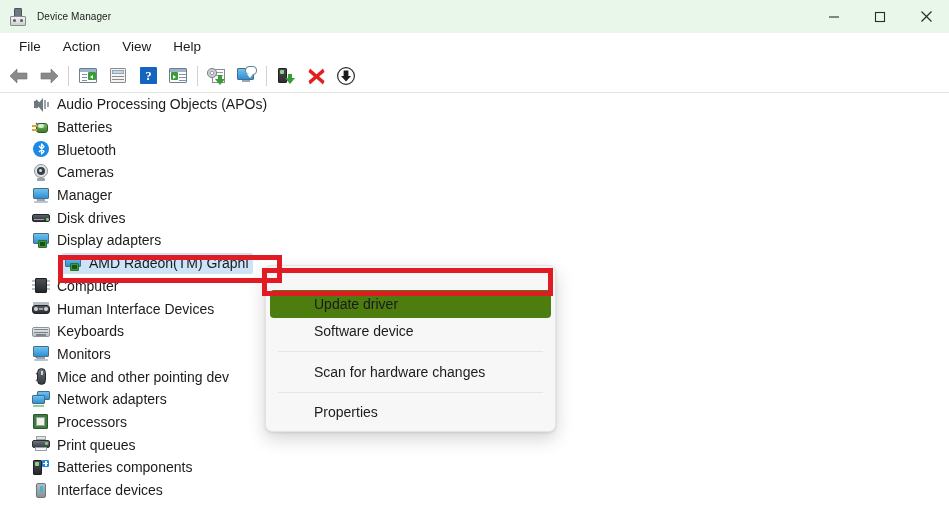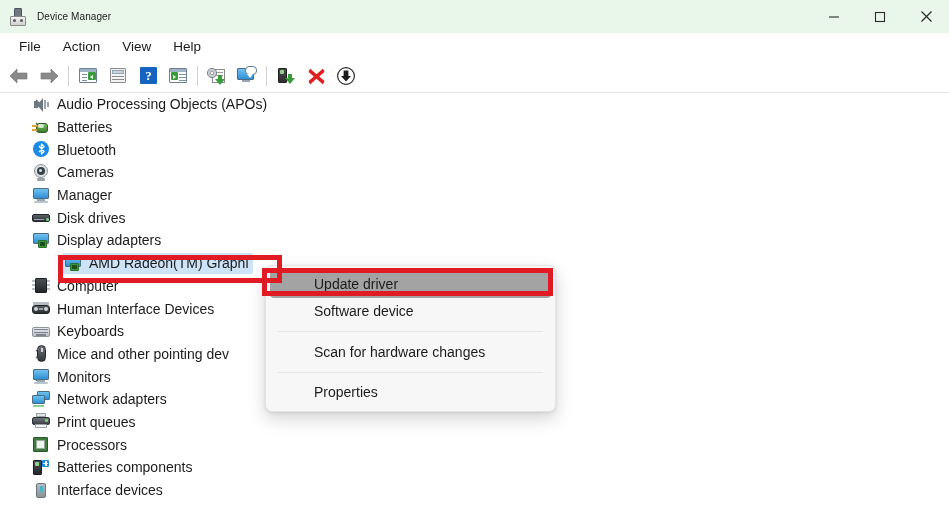--- a/index.html
+++ b/index.html
@@ -211,21 +211,21 @@
     height: 27.5px;
     display: flex;
     align-items: center;
     padding-left: 44px;
     font-size: 14px;
     color: #1b1b1b;
     margin: 0 4px;
     border-radius: 4px;
     white-space: nowrap;
   }
-  .ctxitem.hover { background: #a3a3a3; }
+  .ctxitem.hover { background: #4d7c0f; margin-top: 20px; }
   .ctxsep {
     height: 1px;
     background: #e6e6e6;
     margin: 6px 12px 6px 12px;
   }
 
   
   .annot {
     position: absolute;
     border: 5px solid #e01b24;
@@ -572,88 +572,88 @@
     </div>
 
     <div class="row">
       <span class="chev">
         <svg width="8" height="10" viewBox="0 0 8 10">
             <path d="M2 1 L6 5 L2 9" fill="none" stroke="#6b6b6b" stroke-width="1.3"></path>
           </svg>
       </span>
       <span class="sel-wrap">
         <span class="row-ico">
-          <span style="position:absolute;left:5px;top:0px;width:9px;height:17px;background:linear-gradient(#6c7278,#33383c);border:1px solid #23272a;border-radius:5px;"></span>
-          <span style="position:absolute;left:9px;top:3px;width:1.5px;height:4px;background:#cfd4d8;"></span>
-        </span>
-        <span class="row-label">Mice and other pointing dev</span>
-      </span>
-    </div>
-
-    <div class="row">
-      <span class="chev">
-        <svg width="8" height="10" viewBox="0 0 8 10">
-            <path d="M2 1 L6 5 L2 9" fill="none" stroke="#6b6b6b" stroke-width="1.3"></path>
-          </svg>
-      </span>
-      <span class="sel-wrap">
-        <span class="row-ico">
           <span class="mon"></span>
             <span class="mon-base"></span>
             <span class="mon-foot"></span>
         </span>
         <span class="row-label">Monitors</span>
       </span>
     </div>
 
     <div class="row">
       <span class="chev">
         <svg width="8" height="10" viewBox="0 0 8 10">
             <path d="M2 1 L6 5 L2 9" fill="none" stroke="#6b6b6b" stroke-width="1.3"></path>
           </svg>
       </span>
       <span class="sel-wrap">
         <span class="row-ico">
+          <span style="position:absolute;left:5px;top:0px;width:9px;height:17px;background:linear-gradient(#6c7278,#33383c);border:1px solid #23272a;border-radius:5px;"></span>
+          <span style="position:absolute;left:9px;top:3px;width:1.5px;height:4px;background:#cfd4d8;"></span>
+        </span>
+        <span class="row-label">Mice and other pointing dev</span>
+      </span>
+    </div>
+
+    <div class="row">
+      <span class="chev">
+        <svg width="8" height="10" viewBox="0 0 8 10">
+            <path d="M2 1 L6 5 L2 9" fill="none" stroke="#6b6b6b" stroke-width="1.3"></path>
+          </svg>
+      </span>
+      <span class="sel-wrap">
+        <span class="row-ico">
           <span style="position:absolute;left:5px;top:0px;width:13px;height:9px;background:linear-gradient(#6fc2ef,#2f8fd6);border:1px solid #4a6d85;border-radius:1px;"></span>
           <span style="position:absolute;left:0px;top:4px;width:13px;height:9px;background:linear-gradient(#6fc2ef,#2f8fd6);border:1px solid #4a6d85;border-radius:1px;"></span>
           <span style="position:absolute;left:1px;top:14px;width:11px;height:2px;background:#8fd18f;"></span>
         </span>
         <span class="row-label">Network adapters</span>
+      </span>
+    </div>
+
+    <div class="row">
+      <span class="chev">
+        <svg width="8" height="10" viewBox="0 0 8 10">
+            <path d="M2 1 L6 5 L2 9" fill="none" stroke="#6b6b6b" stroke-width="1.3"></path>
+          </svg>
+      </span>
+      <span class="sel-wrap">
+        <span class="row-ico">
+          <span style="position:absolute;left:1px;top:1px;width:15px;height:15px;background:#3f7a3f;border:1px solid #2b552b;border-radius:1px;"></span>
+          <span style="position:absolute;left:4px;top:4px;width:9px;height:9px;background:#f0f3f0;border:1px solid #97a897;"></span>
+        </span>
+        <span class="row-label">Processors</span>
       </span>
     </div>
 
     <div class="row">
       <span class="chev">
         <svg width="8" height="10" viewBox="0 0 8 10">
             <path d="M2 1 L6 5 L2 9" fill="none" stroke="#6b6b6b" stroke-width="1.3"></path>
           </svg>
       </span>
       <span class="sel-wrap">
         <span class="row-ico">
           <span style="position:absolute;left:4px;top:0px;width:10px;height:4px;background:#e2e5e8;border:1px solid #9aa1a7;"></span>
           <span style="position:absolute;left:0px;top:4px;width:18px;height:8px;background:linear-gradient(#6e757b,#3a4045);border:1px solid #2b3035;border-radius:2px;"></span>
           <span style="position:absolute;left:3px;top:11px;width:12px;height:4px;background:#f2f4f6;border:1px solid #9aa1a7;"></span>
           <span style="position:absolute;left:13px;top:6px;width:2.5px;height:2.5px;background:#7ad17a;border-radius:50%;"></span>
         </span>
         <span class="row-label">Print queues</span>
-      </span>
-    </div>
-
-    <div class="row">
-      <span class="chev">
-        <svg width="8" height="10" viewBox="0 0 8 10">
-            <path d="M2 1 L6 5 L2 9" fill="none" stroke="#6b6b6b" stroke-width="1.3"></path>
-          </svg>
-      </span>
-      <span class="sel-wrap">
-        <span class="row-ico">
-          <span style="position:absolute;left:1px;top:1px;width:15px;height:15px;background:#3f7a3f;border:1px solid #2b552b;border-radius:1px;"></span>
-          <span style="position:absolute;left:4px;top:4px;width:9px;height:9px;background:#f0f3f0;border:1px solid #97a897;"></span>
-        </span>
-        <span class="row-label">Processors</span>
       </span>
     </div>
 
 
     <div class="row">
       <span class="chev">
         <svg width="8" height="10" viewBox="0 0 8 10">
             <path d="M2 1 L6 5 L2 9" fill="none" stroke="#6b6b6b" stroke-width="1.3"></path>
           </svg>
       </span>

